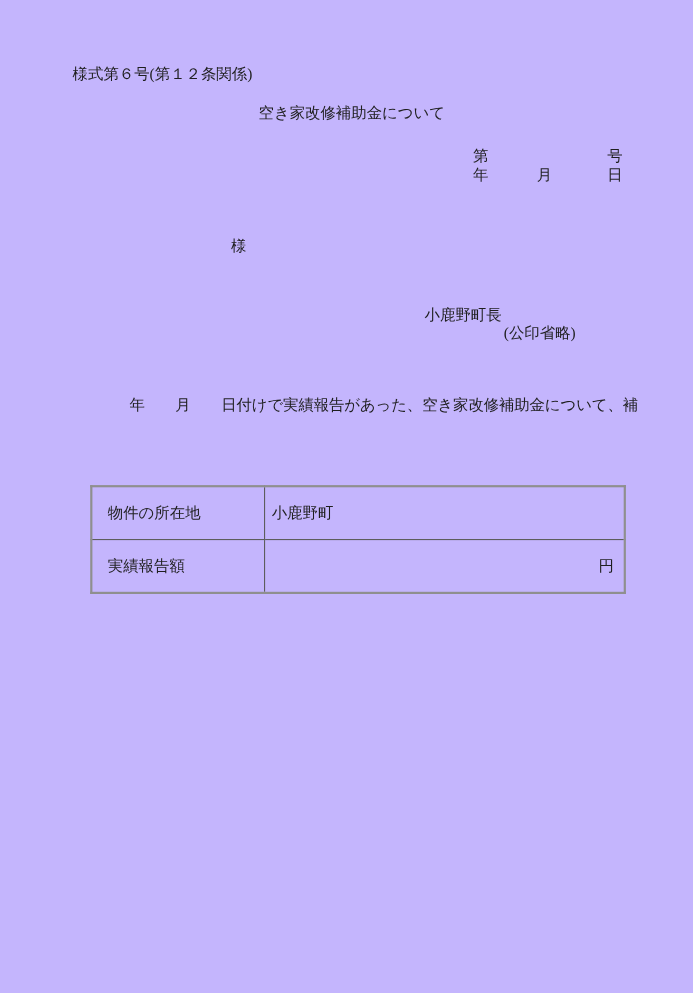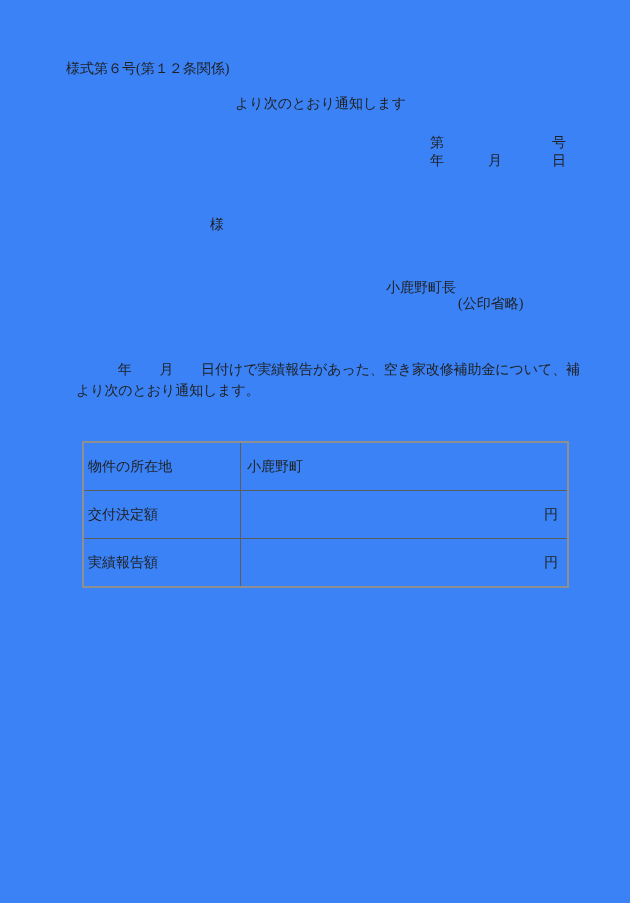--- a/index.html
+++ b/index.html
@@ -4,21 +4,21 @@
 <style>
   html, body {
     margin: 0;
     padding: 0;
     background: #ffffff;
   }
   .page {
     position: relative;
     width: 630px;
     height: 903px;
-    background: #3b82f6;
+    background: #c4b5fd;
     font-family: "Liberation Serif", "DejaVu Serif", serif;
     color: #1f1f1f;
     font-size: 14px;
     overflow: hidden;
   }
   .abs {
     position: absolute;
     white-space: pre;
     line-height: 14px;
   }
@@ -56,75 +56,63 @@
   }
   .subsidy-table td {
     border: 1px solid #5d5d5d;
     height: 47px;
     vertical-align: middle;
     padding: 0;
   }
   .subsidy-table { border: 2px solid #8f8f8f; }
   .col-label { width: 156px; }
   .col-value { width: 326px; margin-top: 30px; }
-  .cell-label { padding-left: 4px; }
+  .cell-label { padding-left: 14px; }
   .cell-flex {
     display: flex;
     justify-content: space-between;
     align-items: center;
     padding: 0 9px 0 6px;
   }
 </style>
 </head>
 <body>
 
 <div class="page">
 
   <div class="abs form-number">様式第６号(第１２条関係)</div>
 
-  <div class="abs doc-title">より次のとおり通知します</div>
+  <div class="abs doc-title">空き家改修補助金について</div>
 
   <span class="abs num-prefix">第</span>
   <span class="abs num-suffix">号</span>
 
   <span class="abs date-year">年</span>
   <span class="abs date-month">月</span>
   <span class="abs date-day">日</span>
 
   <span class="abs recipient">様</span>
 
   <div class="abs sender-name">小鹿野町長</div>
   <div class="abs seal-note">(公印省略)</div>
 
   <div class="body-par">
     <div class="body-line">　　　年　　月　　日付けで実績報告があった、空き家改修補助金について、補</div>
-    <div class="body-line">より次のとおり通知します。</div>
   </div>
 
   <table class="subsidy-table">
     <tbody>
       <tr>
         <td class="col-label">
           <div class="cell-label">物件の所在地</div>
         </td>
         <td class="col-value">
           <div class="cell-flex">
             <span>小鹿野町</span>
             <span></span>
-          </div>
-        </td>
-      </tr>
-      <tr>
-        <td class="col-label">
-          <div class="cell-label">交付決定額</div>
-        </td>
-        <td class="col-value">
-          <div class="cell-flex">
-            <span></span>
-            <span>円</span>
           </div>
         </td>
       </tr>
       <tr>
         <td class="col-label">
           <div class="cell-label">実績報告額</div>
         </td>
         <td class="col-value">
           <div class="cell-flex">
             <span></span>

